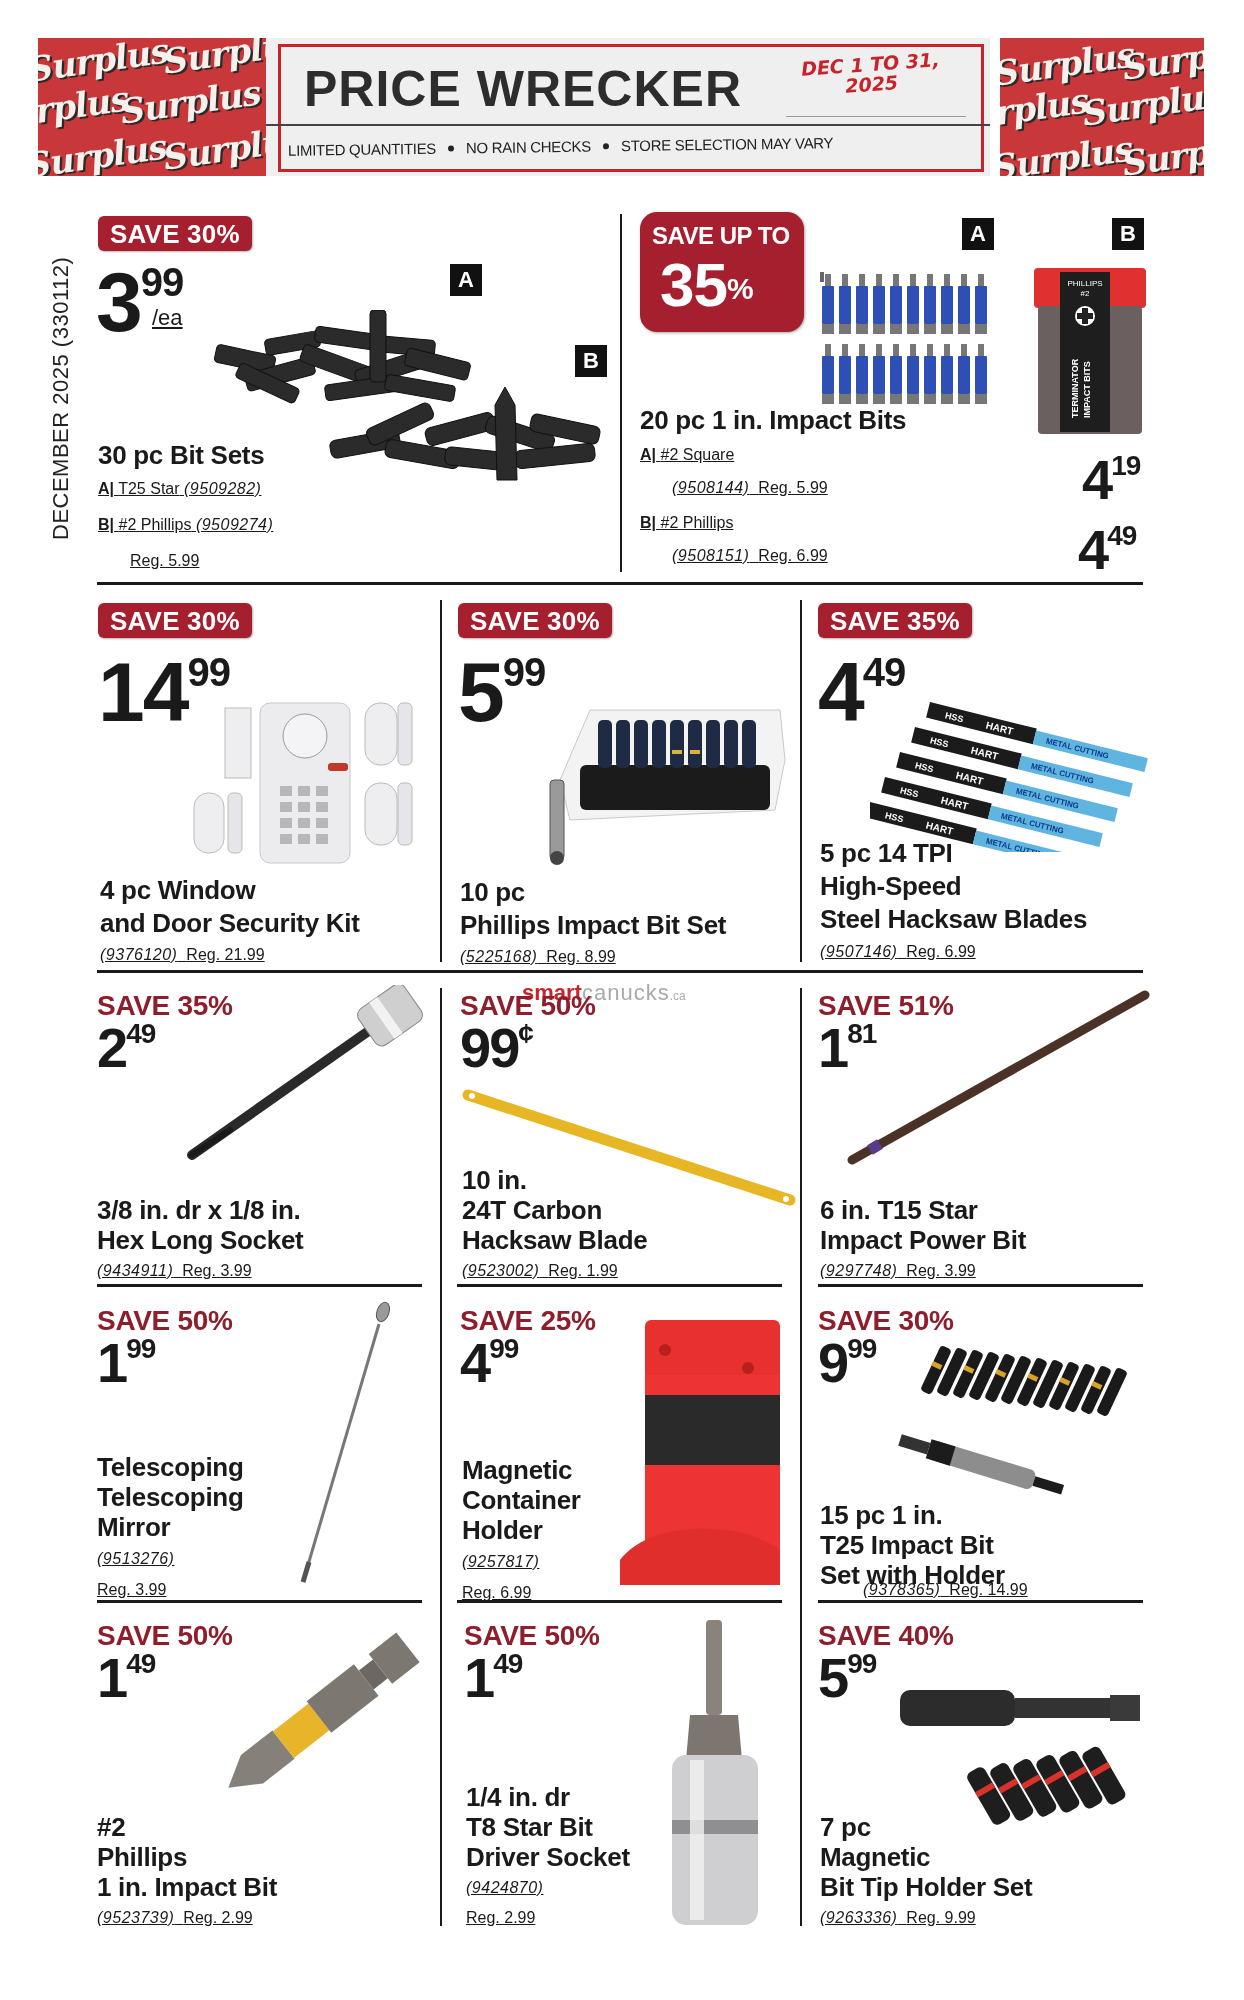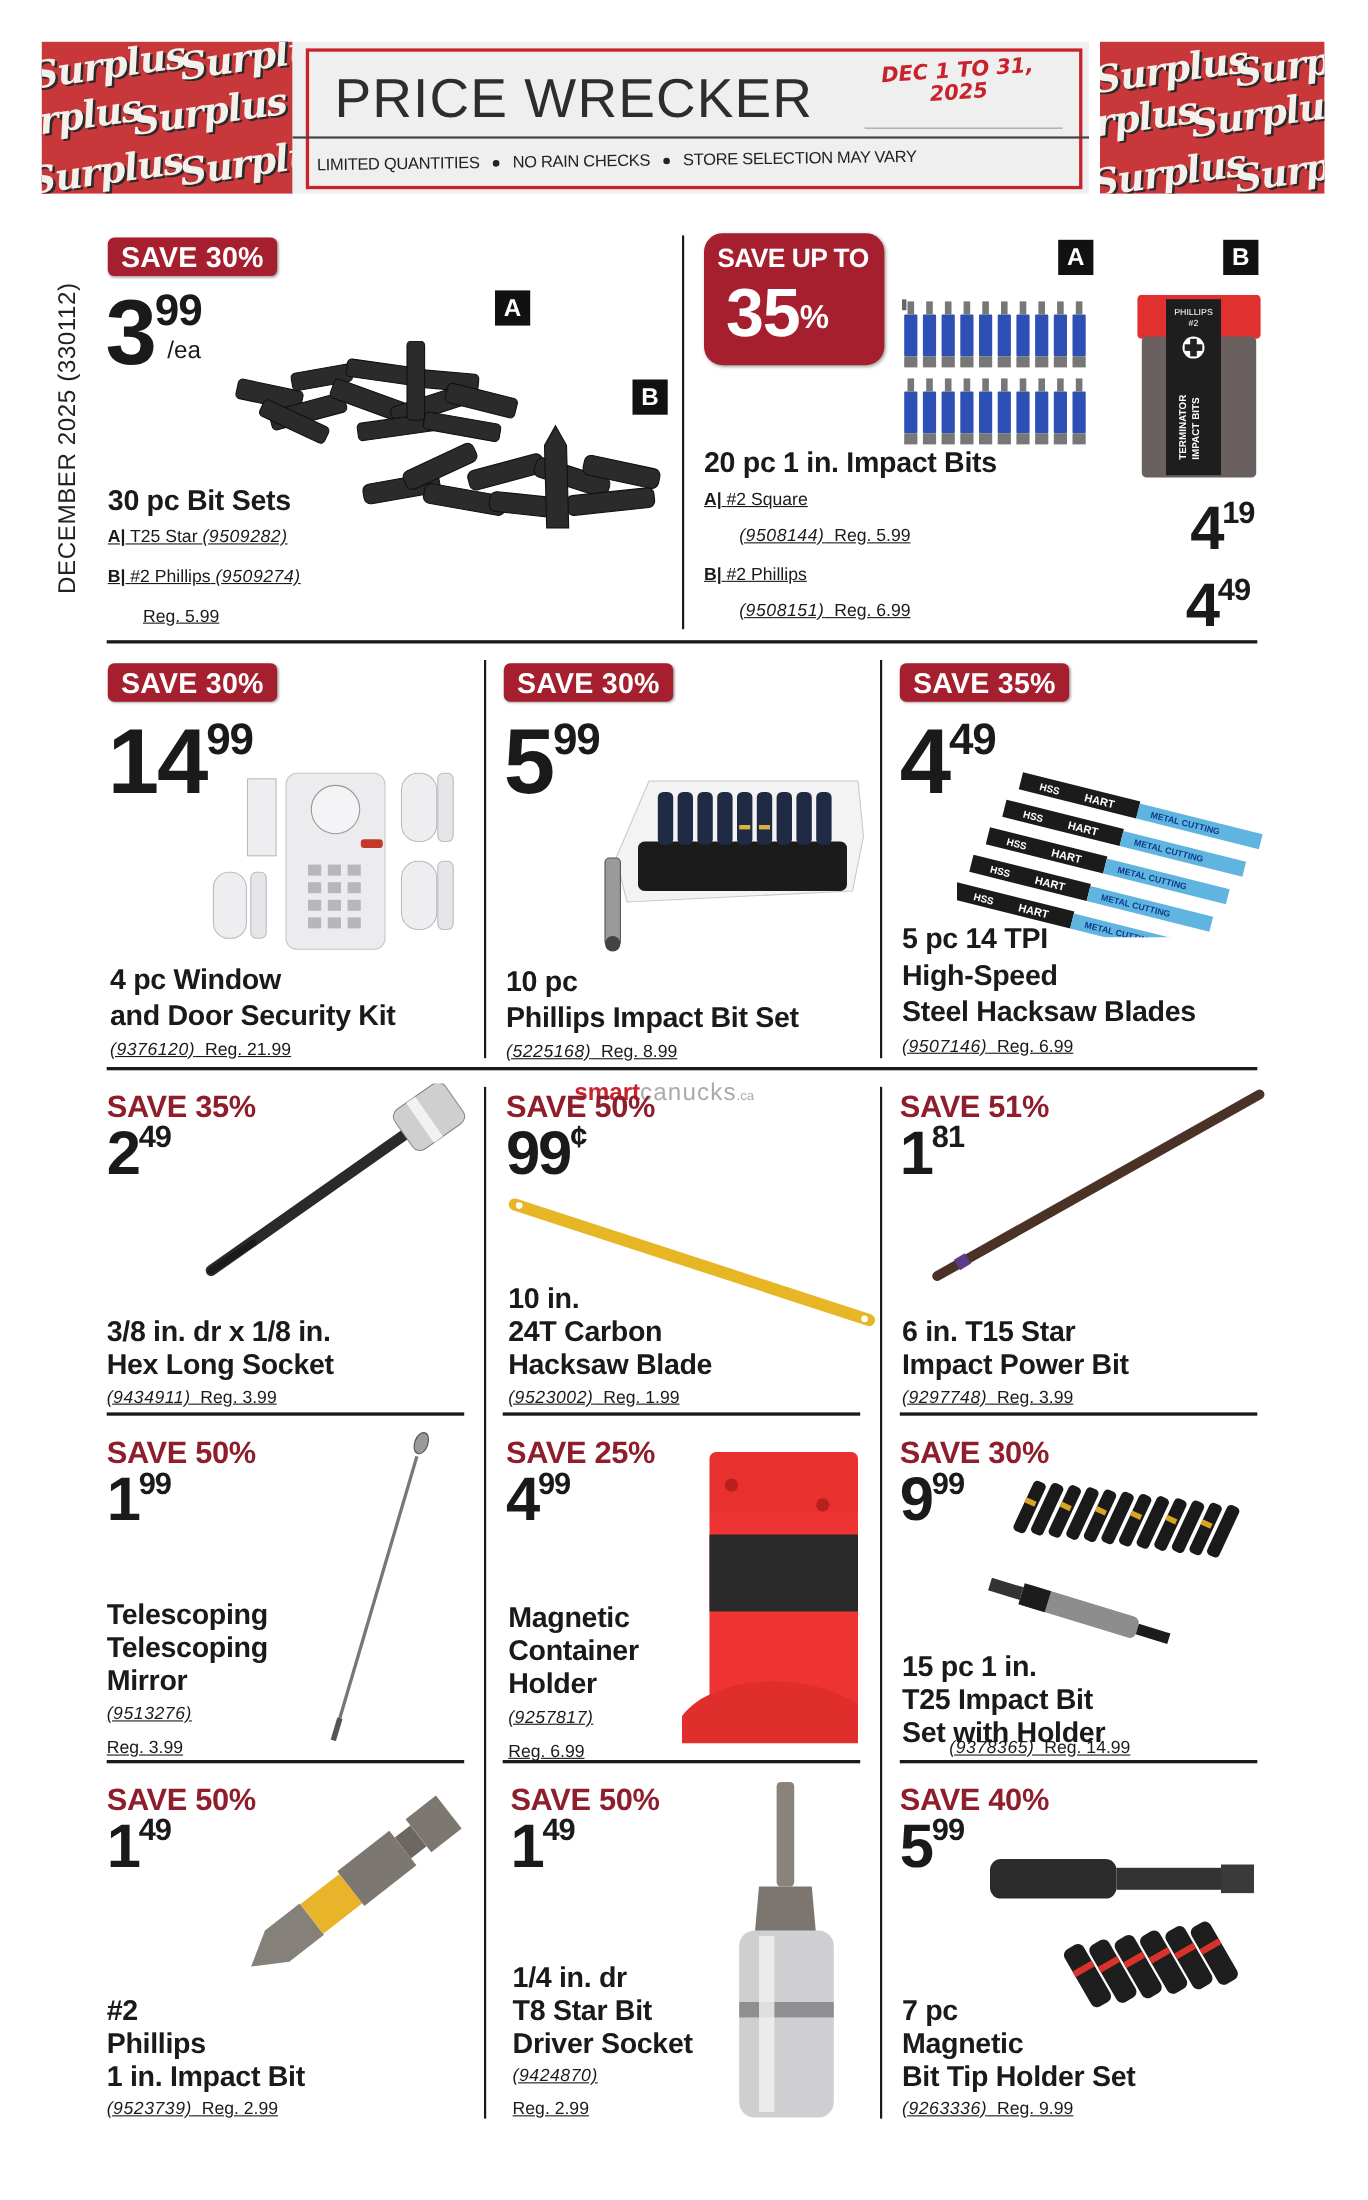--- a/index.html
+++ b/index.html
@@ -4,21 +4,21 @@
 <style>
   * { box-sizing: border-box; margin: 0; padding: 0; }
   html, body { width: 1244px; height: 2000px; background: #ffffff; overflow: hidden; }
   body { position: relative; font-family: "Liberation Sans", sans-serif; color: #1a1a1a; }
 
   
   .banner-red { position: absolute; top: 38px; height: 138px; background: #c8373a; overflow: hidden; }
   .banner-red .surplus-word { position: absolute; font-family: "DejaVu Serif", serif; font-style: italic; font-weight: bold; color: #f4f1ec; font-size: 34px; text-shadow: 2px 2px 0 #2a2a2a; white-space: nowrap; transform: rotate(-8deg); letter-spacing: -1px; }
   .banner-card { position: absolute; left: 266px; top: 38px; width: 724px; height: 138px; background: #efefef; }
   .banner-card-frame { position: absolute; left: 12px; top: 6px; width: 706px; height: 128px; border: 3px solid #c8232b; border-bottom-width: 3px; }
-  .banner-title { position: absolute; left: 38px; top: 22px; font-family: "Liberation Sans", sans-serif; font-weight: normal; font-size: 50px; letter-spacing: 1px; color: #2d2d2d; }
+  .banner-title { position: absolute; left: 38px; top: 22px; font-family: "Liberation Sans", sans-serif; font-weight: bold; font-size: 50px; letter-spacing: 1px; color: #2d2d2d; }
   .banner-dates { position: absolute; left: 520px; top: 16px; font-family: "DejaVu Sans", sans-serif; font-style: italic; font-weight: bold; color: #c8232b; font-size: 19px; line-height: 20px; text-align: center; transform: rotate(-4deg); width: 170px; }
   .banner-underline { position: absolute; left: 520px; top: 78px; width: 180px; height: 1px; background: #9a9a9a; }
   .banner-rule { position: absolute; left: 0; top: 86px; width: 100%; height: 2px; background: #444; }
   .banner-notes { position: absolute; left: 22px; top: 100px; display: flex; align-items: center; gap: 12px; font-size: 15px; color: #222; letter-spacing: -0.3px; white-space: nowrap; transform: rotate(-0.8deg); }
   .banner-notes .dot { width: 6px; height: 6px; border-radius: 50%; background: #222; display: inline-block; }
 
   
   .side-text { position: absolute; left: 48px; top: 540px; transform-origin: left top; transform: rotate(-90deg); font-size: 22px; color: #222; white-space: nowrap; letter-spacing: 0.5px; }
 
   
@@ -34,21 +34,21 @@
   .save-text { position: absolute; color: #8e1e2c; font-weight: bold; font-size: 28px; letter-spacing: -0.3px; white-space: nowrap; }
 
   
   .price { position: absolute; font-weight: bold; color: #1a1a1a; line-height: 1; white-space: nowrap; letter-spacing: -2px; }
   .price .dollars { display: inline-block; vertical-align: top; }
   .price .cents { display: inline-block; vertical-align: top; letter-spacing: -1px; }
   .price.xl .dollars { font-size: 84px; }
   .price.xl .cents { font-size: 40px; margin-top: 2px; }
   .price.lg .dollars { font-size: 56px; }
   .price.lg .cents { font-size: 28px; margin-top: 0px; }
-  .per-ea { position: absolute; font-size: 22px; color: #1a1a1a; }
+  .per-ea { position: absolute; font-size: 22px; color: #1a1a1a; text-decoration: underline; }
 
   
   .title { position: absolute; font-weight: bold; font-size: 26px; line-height: 30px; color: #1a1a1a; white-space: nowrap; letter-spacing: -0.3px; }
   .line { position: absolute; font-size: 16px; color: #1a1a1a; white-space: nowrap; line-height: 30px; text-decoration: underline; }
   .line b { font-weight: bold; }
   .sku { font-style: italic; letter-spacing: 0.5px; }
   .sub-label { position: absolute; background: #111; color: #fff; font-weight: bold; font-size: 22px; width: 32px; height: 32px; text-align: center; line-height: 32px; }
 
   
   .art { position: absolute; }

